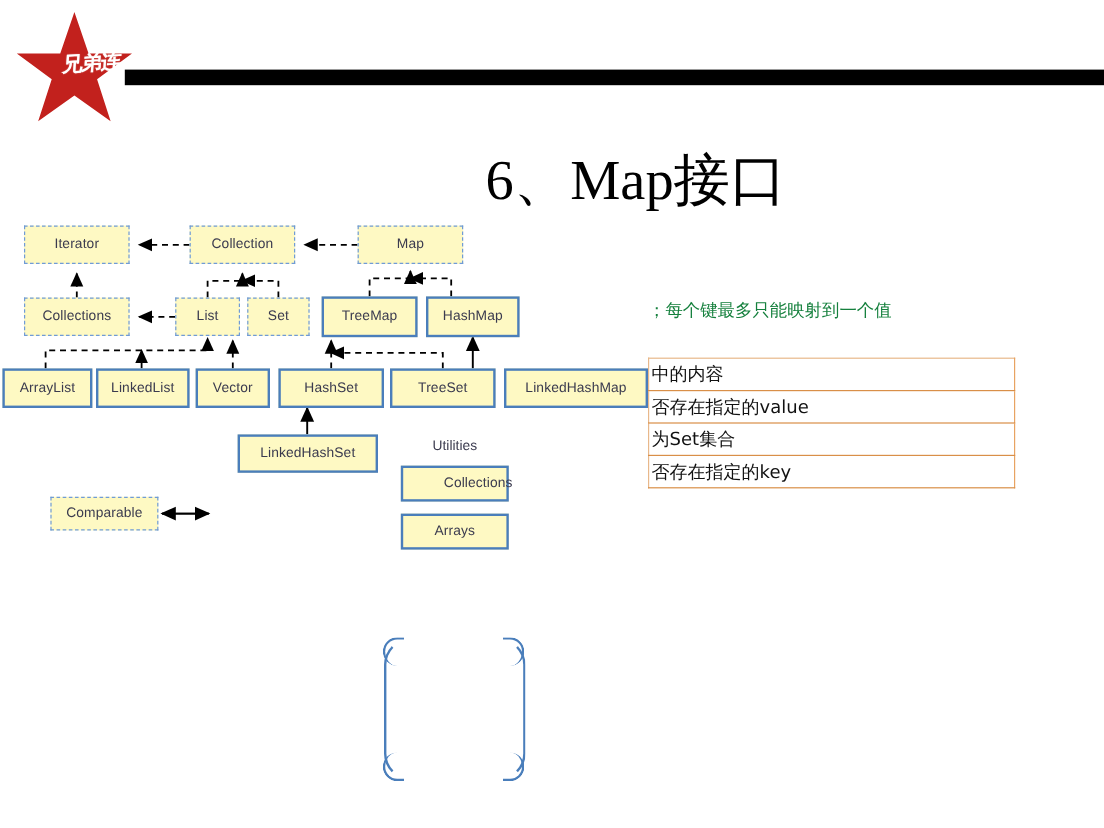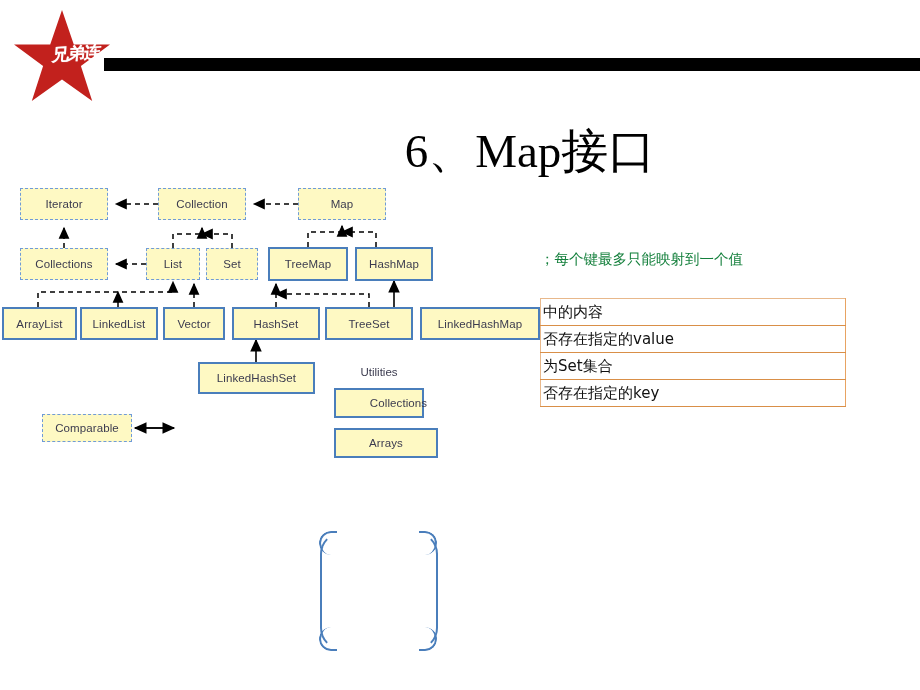--- a/index.html
+++ b/index.html
@@ -139,21 +139,21 @@
   <div class="node cls" style="left:80px;top:127px;width:78px;height:33px;">LinkedList</div>
   <div class="node cls" style="left:163px;top:127px;width:62px;height:33px;">Vector</div>
   <div class="node cls" style="left:232px;top:127px;width:88px;height:33px;">HashSet</div>
   <div class="node cls" style="left:325px;top:127px;width:88px;height:33px;">TreeSet</div>
   <div class="node cls" style="left:420px;top:127px;width:120px;height:33px;">LinkedHashMap</div>
   <div class="node cls" style="left:198px;top:182px;width:117px;height:32px;">LinkedHashSet</div>
 
   <div id="utilities-group"></div>
   <div class="util-label" style="left:329px;top:186px;">Utilities</div>
   <div class="node cls" style="left:334px;top:208px;width:90px;height:30px;padding-left:39px;">Collections</div>
-  <div class="node cls" style="left:334px;top:248px;width:104px;height:30px;">Arrays</div>
+  <div class="node cls" style="left:334px;top:248px;width:90px;height:30px;">Arrays</div>
 </div>
 
 <div id="note-line">；每个键最多只能映射到一个值</div>
 
 <table id="spec-table">
   <tbody>
     <tr>
         <td>中的内容</td>
       </tr>
     <tr>

